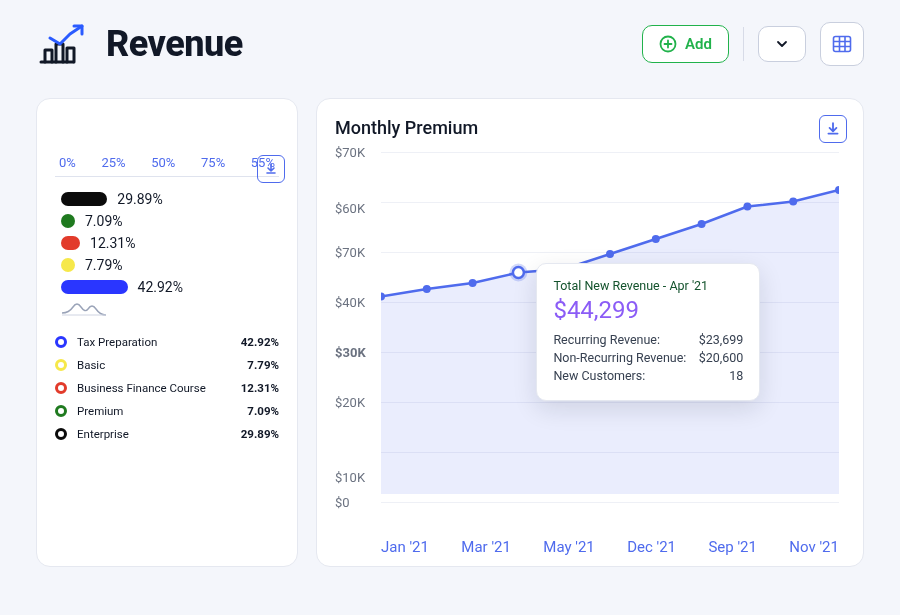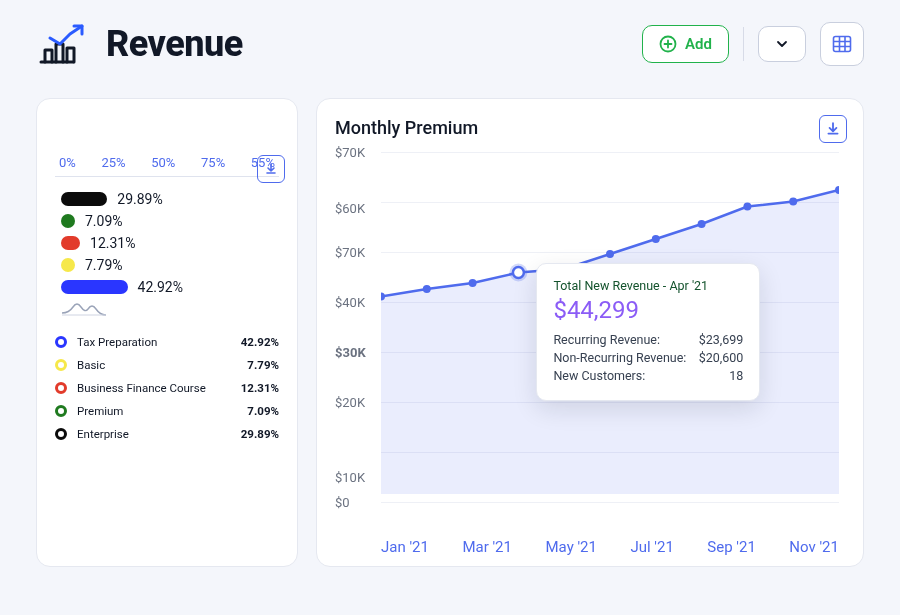--- a/index.html
+++ b/index.html
@@ -306,19 +306,19 @@
                   <span>18</span>
                 </div>
               </div>
           </div>
         </div>
       </div>
       <div class="xaxis">
         <span>Jan '21</span>
         <span>Mar '21</span>
         <span>May '21</span>
-        <span>Jul '21</span>
+        <span>Dec '21</span>
         <span>Sep '21</span>
         <span>Nov '21</span>
       </div>
     </div>
   </div>
 </div>
 
 </body></html>

